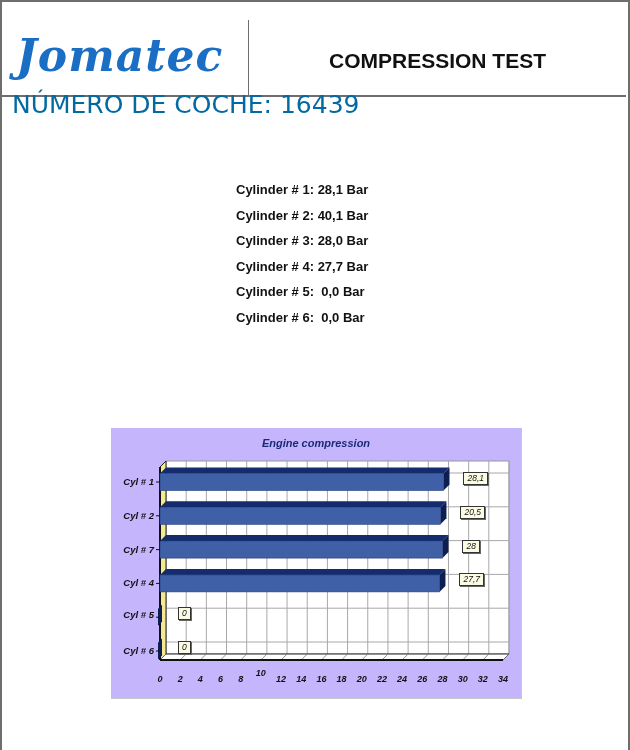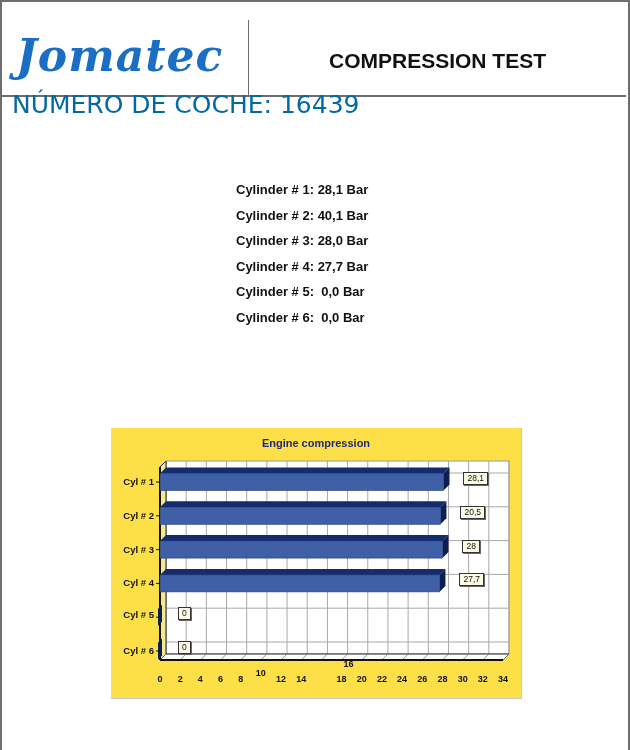--- a/index.html
+++ b/index.html
@@ -7,21 +7,21 @@
   .frame { position:absolute; left:0; top:0; width:626px; height:760px; border:2px solid #6e6e6e; border-bottom:none; }
   .header { position:absolute; left:0; top:0; width:626px; height:75px; border-bottom:2px solid #6e6e6e;margin-top:20px; }
   .logo-cell { position:absolute; left:0; top:0; width:248px; height:75px; border-right:1px solid #6e6e6e; }
   .logo { position:absolute; left:16px; top:10px; font-family:"DejaVu Serif", serif; font-style:italic; font-weight:bold; font-size:44px; color:#1a6fc4; letter-spacing:1px; }
   .title-cell { position:absolute; left:249px; top:0; width:377px; height:75px; display:flex; align-items:center; justify-content:center; }
   .title { font-weight:bold; font-size:21px; color:#111; margin-top:6px; }
   .car-number { position:absolute; left:12px; top:90px; font-family:"DejaVu Sans", sans-serif; font-size:25px; color:#0369a1; }
   .cyl-list { position:absolute; left:236px; top:180px; }
   .cyl-line { font-weight:bold; font-size:13px; color:#111; height:25.6px; line-height:20px; white-space:pre; }
 
-  .chart { position:absolute; left:111px; top:428px; width:410px; height:270px; background:#fde047; border-right:1px solid #c8c8c8; border-bottom:1px solid #c8c8c8; }
+  .chart { position:absolute; left:111px; top:428px; width:410px; height:270px; background:#c4b5fd; border-right:1px solid #c8c8c8; border-bottom:1px solid #c8c8c8;font-style:italic; }
   .chart-title { position:absolute; left:0; width:410px; top:9px; text-align:center; font-weight:bold; font-size:11px; color:#1e2a78; }
   .plot-svg { position:absolute; left:0; top:0; }
   .ylabel { position:absolute; font-weight:bold; font-size:9.5px; color:#111; text-align:right; width:44px; }
   .xtick { position:absolute; font-weight:bold; font-size:9px; color:#111; width:20px; text-align:center; }
   .vlabel { position:absolute; font-size:8.5px; color:#111; background:#fbfbe4; border:1px solid #333; box-shadow:1px 1px 0 #666; padding:0 3px; line-height:11px; height:11px; }
 </style>
 </head>
 <body>
 
 <div class="frame"></div>
@@ -112,39 +112,39 @@
       <polygon points="47,214.5 51,210.5 51,227.5 47,231.5" fill="#0d1f52"></polygon>
       <line x1="45" y1="54" x2="49" y2="54" stroke="#111" stroke-width="1"></line>
       <line x1="45" y1="87.8" x2="49" y2="87.8" stroke="#111" stroke-width="1"></line>
       <line x1="45" y1="121.6" x2="49" y2="121.6" stroke="#111" stroke-width="1"></line>
       <line x1="45" y1="155.39999999999998" x2="49" y2="155.39999999999998" stroke="#111" stroke-width="1"></line>
       <line x1="45" y1="189.2" x2="49" y2="189.2" stroke="#111" stroke-width="1"></line>
       <line x1="45" y1="223" x2="49" y2="223" stroke="#111" stroke-width="1"></line>
     </svg>
 <div class="ylabel" style="left: -1px; top: 48px;">Cyl # 1</div>
     <div class="ylabel" style="left: -1px; top: 81.8px;">Cyl # 2</div>
-    <div class="ylabel" style="left: -1px; top: 115.6px;">Cyl # 3</div>
+    <div class="ylabel" style="left: -1px; top: 115.6px;">Cyl # 7</div>
     <div class="ylabel" style="left: -1px; top: 149.4px;">Cyl # 4</div>
     <div class="ylabel" style="left: -1px; top: 181px;">Cyl # 5</div>
     <div class="ylabel" style="left: -1px; top: 217px;">Cyl # 6</div>
     <div class="vlabel" style="left: 352.479px; top: 44px;">28,1</div>
     <div class="vlabel" style="left: 349.453px; top: 77.8px;">20,5</div>
     <div class="vlabel" style="left: 351.471px; top: 111.6px;">28</div>
     <div class="vlabel" style="left: 348.444px; top: 145.4px;">27,7</div>
     <div class="vlabel" style="left: 67px; top: 179.2px;">0</div>
     <div class="vlabel" style="left: 67px; top: 213px;">0</div>
     <div class="xtick" style="left: 39px; top: 246px;">0</div>
     <div class="xtick" style="left: 59.1765px; top: 246px;">2</div>
     <div class="xtick" style="left: 79.3529px; top: 246px;">4</div>
     <div class="xtick" style="left: 99.5294px; top: 246px;">6</div>
     <div class="xtick" style="left: 119.706px; top: 246px;">8</div>
     <div class="xtick" style="left: 139.882px; top: 240px;">10</div>
     <div class="xtick" style="left: 160.059px; top: 246px;">12</div>
     <div class="xtick" style="left: 180.235px; top: 246px;">14</div>
-    <div class="xtick" style="left: 200.412px; top: 231px; margin-left: 27px;">16</div>
+    <div class="xtick" style="left: 200.412px; top: 246px;">16</div>
     <div class="xtick" style="left: 220.588px; top: 246px;">18</div>
     <div class="xtick" style="left: 240.765px; top: 246px;">20</div>
     <div class="xtick" style="left: 260.941px; top: 246px;">22</div>
     <div class="xtick" style="left: 281.118px; top: 246px;">24</div>
     <div class="xtick" style="left: 301.294px; top: 246px;">26</div>
     <div class="xtick" style="left: 321.471px; top: 246px;">28</div>
     <div class="xtick" style="left: 341.647px; top: 246px;">30</div>
     <div class="xtick" style="left: 361.824px; top: 246px;">32</div>
     <div class="xtick" style="left: 382px; top: 246px;">34</div>
   </div>

